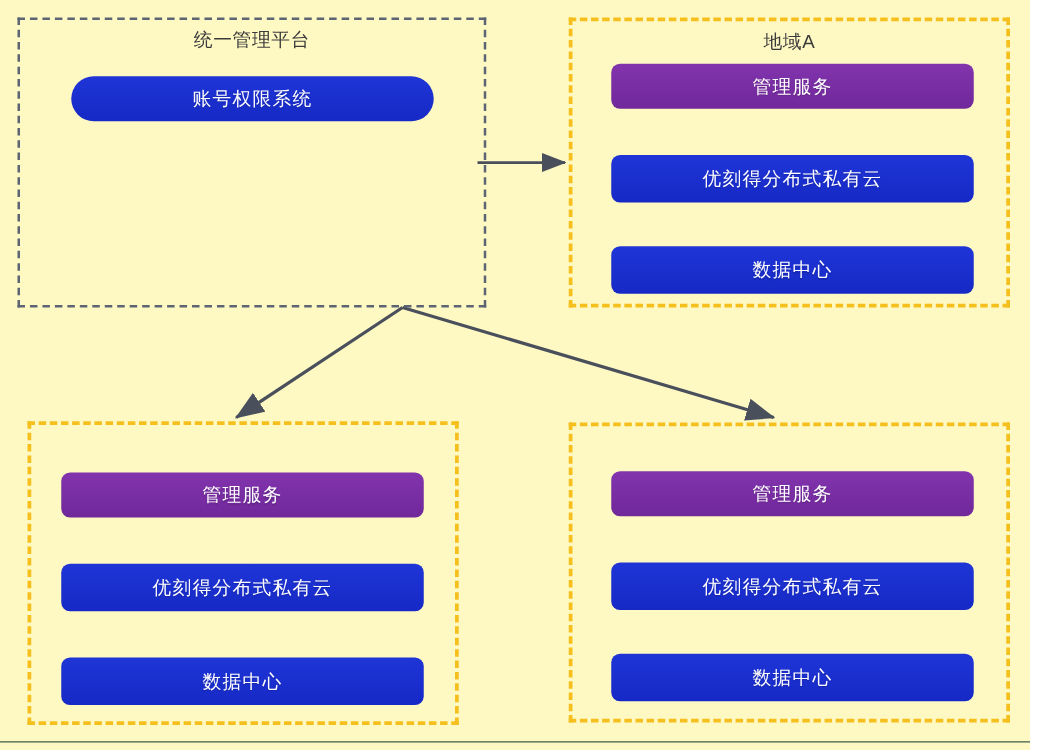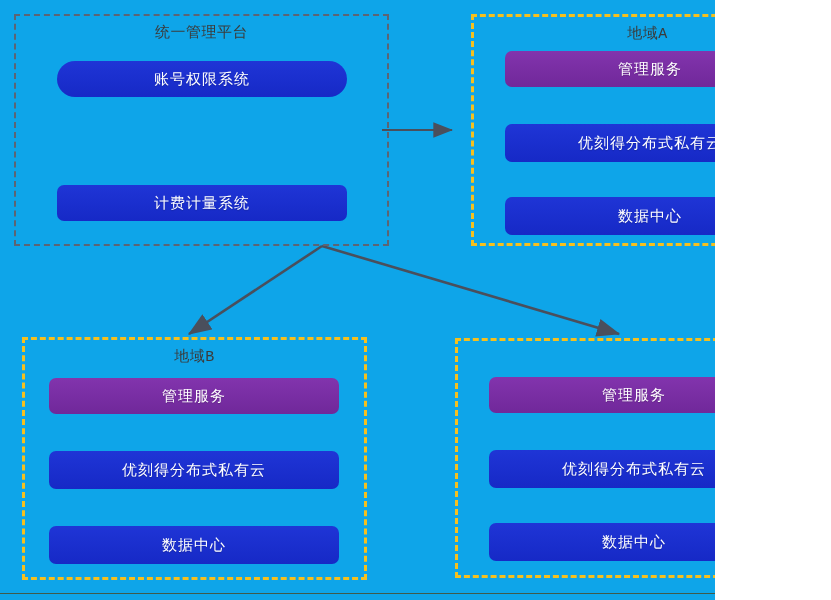--- a/index.html
+++ b/index.html
@@ -5,25 +5,24 @@
   html, body {
     margin: 0;
     padding: 0;
     background: #ffffff;
   }
   body {
     font-family: "Liberation Sans", "DejaVu Sans", sans-serif;
   }
   #canvas {
     position: relative;
-    width: 715px;
+    width: 824px;
     height: 600px;
-    background: #0ea5e9;
+    background: #fef9c3;
     overflow: hidden;
-    font-family: Liberation Mono, monospace;
   }
 
   
   #connectors {
     position: absolute;
     left: 0;
     top: 0;
     width: 831px;
     height: 600px;
     pointer-events: none;
@@ -99,32 +98,30 @@
       </marker>
     </defs>
     <line x1="382" y1="130" x2="452" y2="130" stroke="#4a4f5c" stroke-width="2.2" marker-end="url(#arrowhead)"></line>
     <line x1="322" y1="246" x2="189" y2="334" stroke="#4a4f5c" stroke-width="2.6" marker-end="url(#arrowhead)"></line>
     <line x1="322" y1="246" x2="619" y2="334" stroke="#4a4f5c" stroke-width="2.6" marker-end="url(#arrowhead)"></line>
   </svg>
 
   <div class="panel dark" style="left:14px; top:14px; width:375px; height:232px;">
     <div class="panel-title">统一管理平台</div>
     <div class="node blue" style="left:41px; top:45px; width:290px; height:36px;border-radius:18px;">账号权限系统</div>
-    <div class="node blue" style="left:41px; top:169px; width:290px; height:36px;">计费计量系统</div>
   </div>
 
-  <div class="panel yellow" style="left:471px; top:14px; width:353px; height:232px;">
+  <div class="panel yellow" style="left:455px; top:14px; width:353px; height:232px;">
     <div class="panel-title">地域A</div>
     <div class="node purple" style="left:31px; top:34px; width:290px; height:36px;">管理服务</div>
     <div class="node blue" style="left:31px; top:107px; width:290px; height:38px;">优刻得分布式私有云</div>
     <div class="node blue" style="left:31px; top:180px; width:290px; height:38px;">数据中心</div>
   </div>
 
   <div class="panel yellow" style="left:22px; top:337px; width:345px; height:243px;">
-    <div class="panel-title">地域B</div>
     <div class="node purple" style="left:24px; top:38px; width:290px; height:36px;">管理服务</div>
     <div class="node blue" style="left:24px; top:111px; width:290px; height:38px;">优刻得分布式私有云</div>
     <div class="node blue" style="left:24px; top:186px; width:290px; height:38px;">数据中心</div>
   </div>
 
   <div class="panel yellow" style="left:455px; top:338px; width:353px; height:240px;">
     <div class="node purple" style="left:31px; top:36px; width:290px; height:36px;">管理服务</div>
     <div class="node blue" style="left:31px; top:109px; width:290px; height:38px;">优刻得分布式私有云</div>
     <div class="node blue" style="left:31px; top:182px; width:290px; height:38px;">数据中心</div>
   </div>

